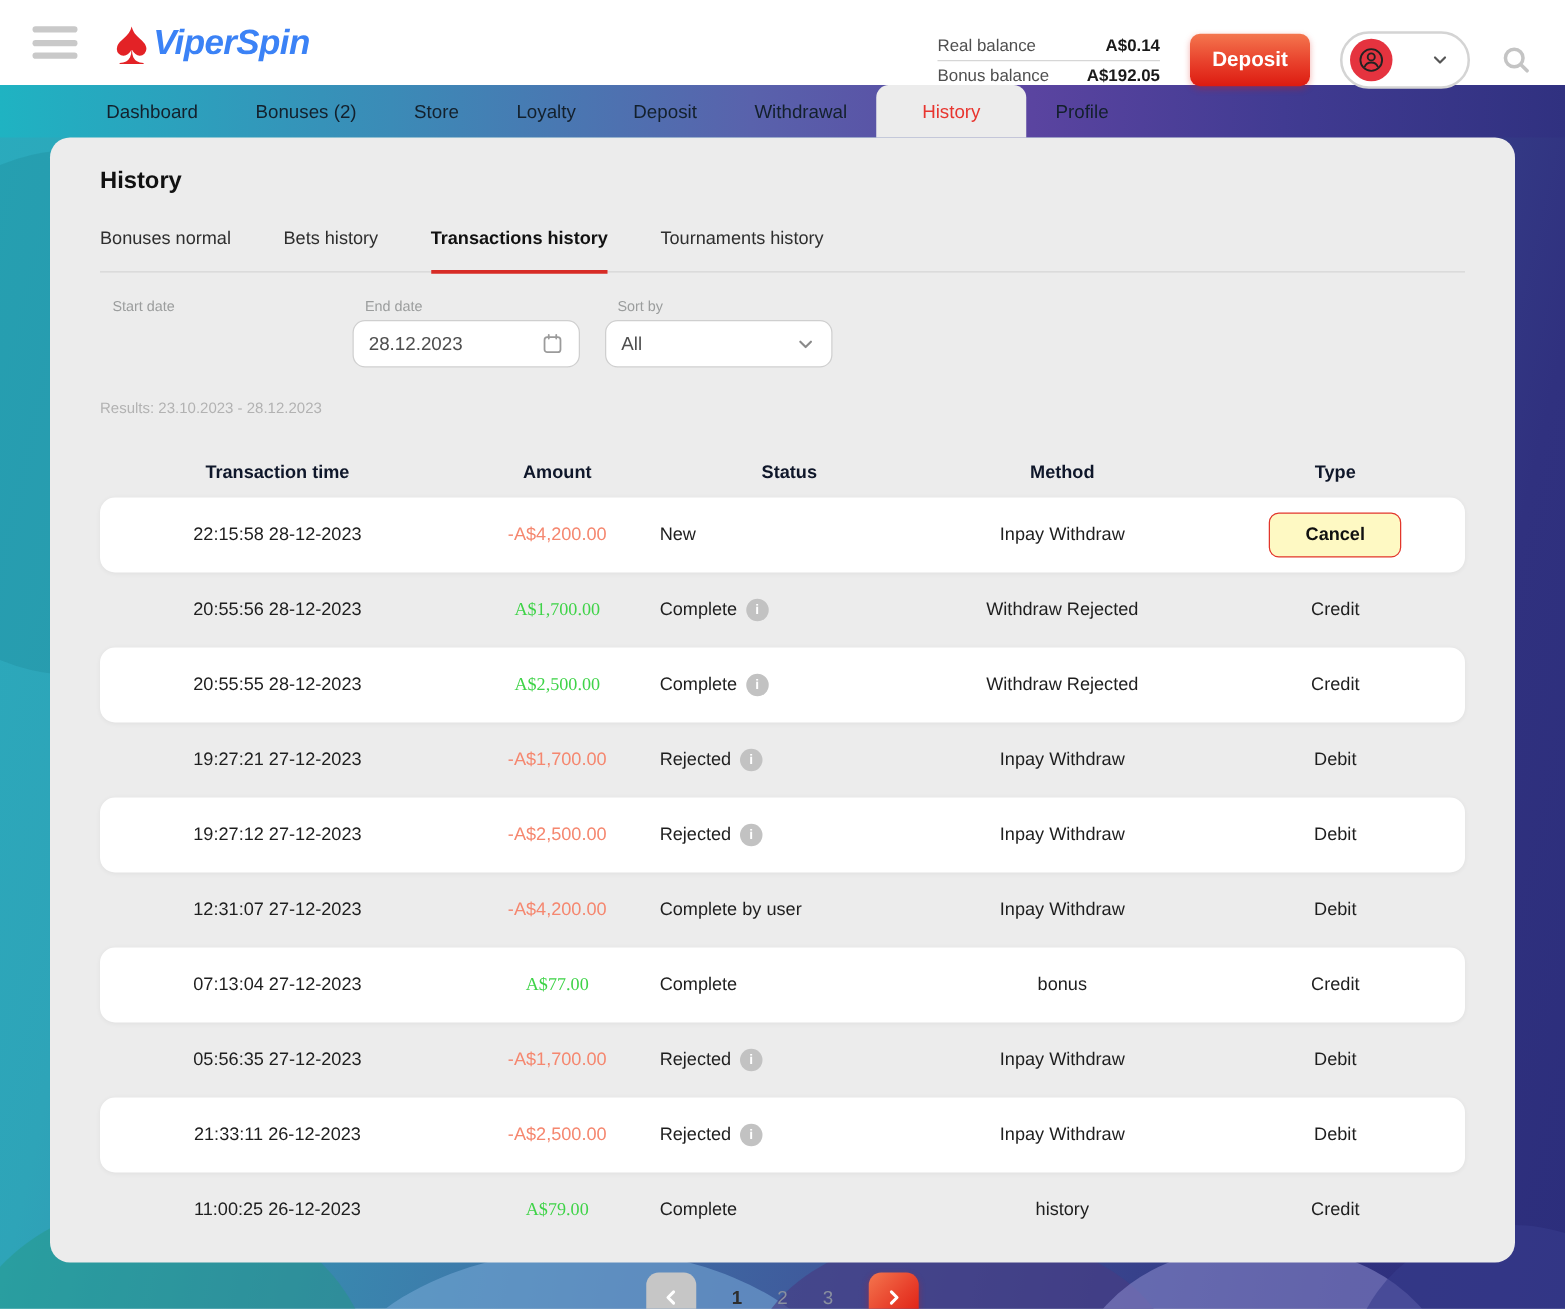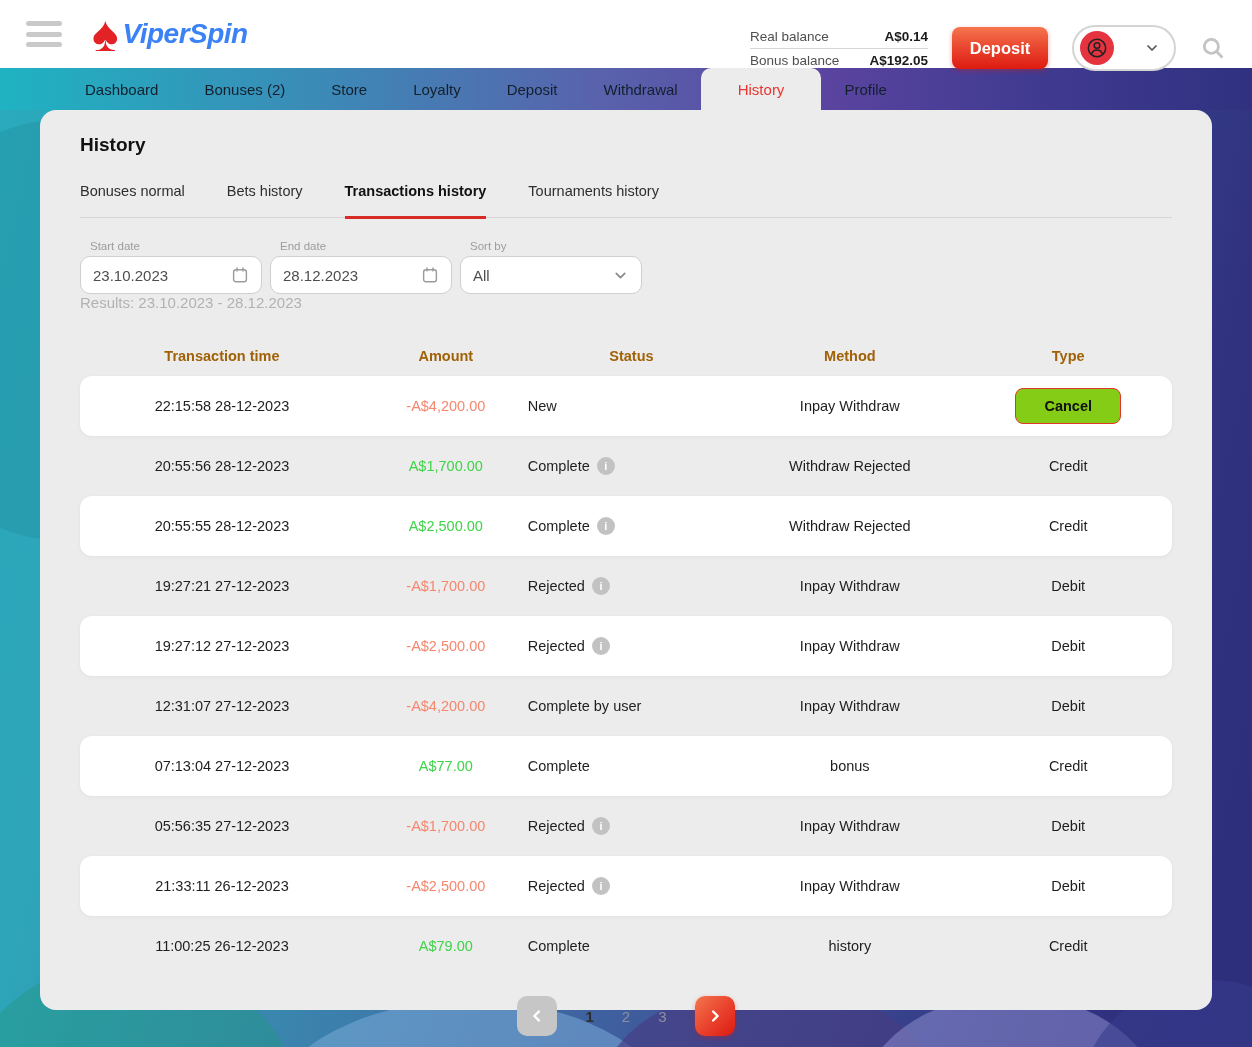--- a/index.html
+++ b/index.html
@@ -67,50 +67,50 @@
   
   .card {
     position:absolute; z-index:2; left:40px; top:110px; width:1172px; height:900px;
     background:#ECECEC; border-radius:16px; padding:0 40px;
   }
   .page-title { margin-top:24px; font-size:19px; font-weight:bold; color:#111; }
   .subtabs { margin-top:27px; display:flex; gap:42px; border-bottom:1px solid #D5D5D5; }
   .subtab { font-size:14.5px; color:#2E2E2E; padding-bottom:17px; cursor:pointer; }
   .subtab.active { font-weight:bold; color:#111; border-bottom:3px solid #D72C26; margin-bottom:-2px; }
   
-  .filters { margin-top:22px; display:flex; gap:8px; }
+  .filters { margin-top:22px; display:flex; gap:20px; }
   .filter { width:182px; }
   .filter-label { font-size:11.5px; color:#9B9D9D; margin:0 0 4px 10px; }
   .filter-box {
     height:38px; background:#fff; border:1px solid #CFCFCF; border-radius:10px;
     display:flex; align-items:center; padding:0 12px; gap:8px;
   }
   .filter-box input {
     border:none; outline:none; flex:1; min-width:0; font-size:15px; color:#4E4E4E; background:transparent;
     font-family:"Liberation Sans", sans-serif;
   }
   .filter-box .sel-value { flex:1; font-size:15px; color:#4E4E4E; }
-  .results-line { font-size:15px; color:#B2B2B2; }
+  .results-line { margin-top:25px; font-size:12px; color:#B2B2B2; }
   
   .tbl { margin-top:25px; }
   .tbl-row {
     display:grid; grid-template-columns:26% 15% 19% 21% 19%;
     align-items:center; height:60px; font-size:14.5px; color:#1E1E1E; text-align:center;
   }
-  .tbl-head { height:40px; font-weight:bold; font-size:14.5px; color:#a16207; }
+  .tbl-head { height:40px; font-weight:bold; font-size:14.5px; color:#0f172a; }
   .tbl-row.white { background:#FFFFFF; border-radius:12px; box-shadow:0 1px 4px rgba(0,0,0,0.05); }
   .amt.neg { color:#F5876F; }
-  .amt.pos { color:#3FD348; }
+  .amt.pos { color:#3FD348;font-family:Liberation Serif, serif; }
   .status-cell { display:flex; align-items:center; justify-content:flex-start; gap:7px; }
   .info-icon {
     width:18px; height:18px; border-radius:50%; background:#C2C2C2; color:#fff;
     font-size:11px; font-weight:bold; display:flex; align-items:center; justify-content:center; cursor:pointer;
   }
   .cancel-btn {
-    display:inline-block; background:#84cc16; border:1.6px solid #E2362B; border-radius:8px;
+    display:inline-block; background:#fef9c3; border:1.6px solid #E2362B; border-radius:8px;
     padding:9px 28px; font-size:14.5px; font-weight:bold; color:#111; cursor:pointer;
     font-family:"Liberation Sans", sans-serif;
   }
   
   .pagination { margin-top:20px; display:flex; align-items:center; justify-content:center; gap:28px; }
   .page-btn {
     width:40px; height:40px; border:none; border-radius:10px; cursor:pointer;
     display:flex; align-items:center; justify-content:center;
   }
   .page-btn.prev { background:#C6C6C6; }
@@ -191,27 +191,20 @@
   <div class="subtabs">
     <div class="subtab">Bonuses normal</div>
     <div class="subtab">Bets history</div>
     <div class="subtab active">Transactions history</div>
     <div class="subtab">Tournaments history</div>
   </div>
 
   <div class="filters">
     <div class="filter">
       <div class="filter-label">Start date</div>
-      <div class="filter-box">
-        <input readonly="" value="23.10.2023" style="">
-        <svg width="18" height="18" viewBox="0 0 24 24" fill="none" stroke="#9B9B9B" stroke-width="1.9" stroke-linecap="round">
-          <rect x="3.5" y="5" width="17" height="16" rx="3"></rect>
-          <path d="M8 2.5v4M16 2.5v4"></path>
-        </svg>
-      </div>
     </div>
     <div class="filter">
       <div class="filter-label">End date</div>
       <div class="filter-box">
         <input readonly="" value="28.12.2023" style="">
         <svg width="18" height="18" viewBox="0 0 24 24" fill="none" stroke="#9B9B9B" stroke-width="1.9" stroke-linecap="round">
           <rect x="3.5" y="5" width="17" height="16" rx="3"></rect>
           <path d="M8 2.5v4M16 2.5v4"></path>
         </svg>
       </div>

